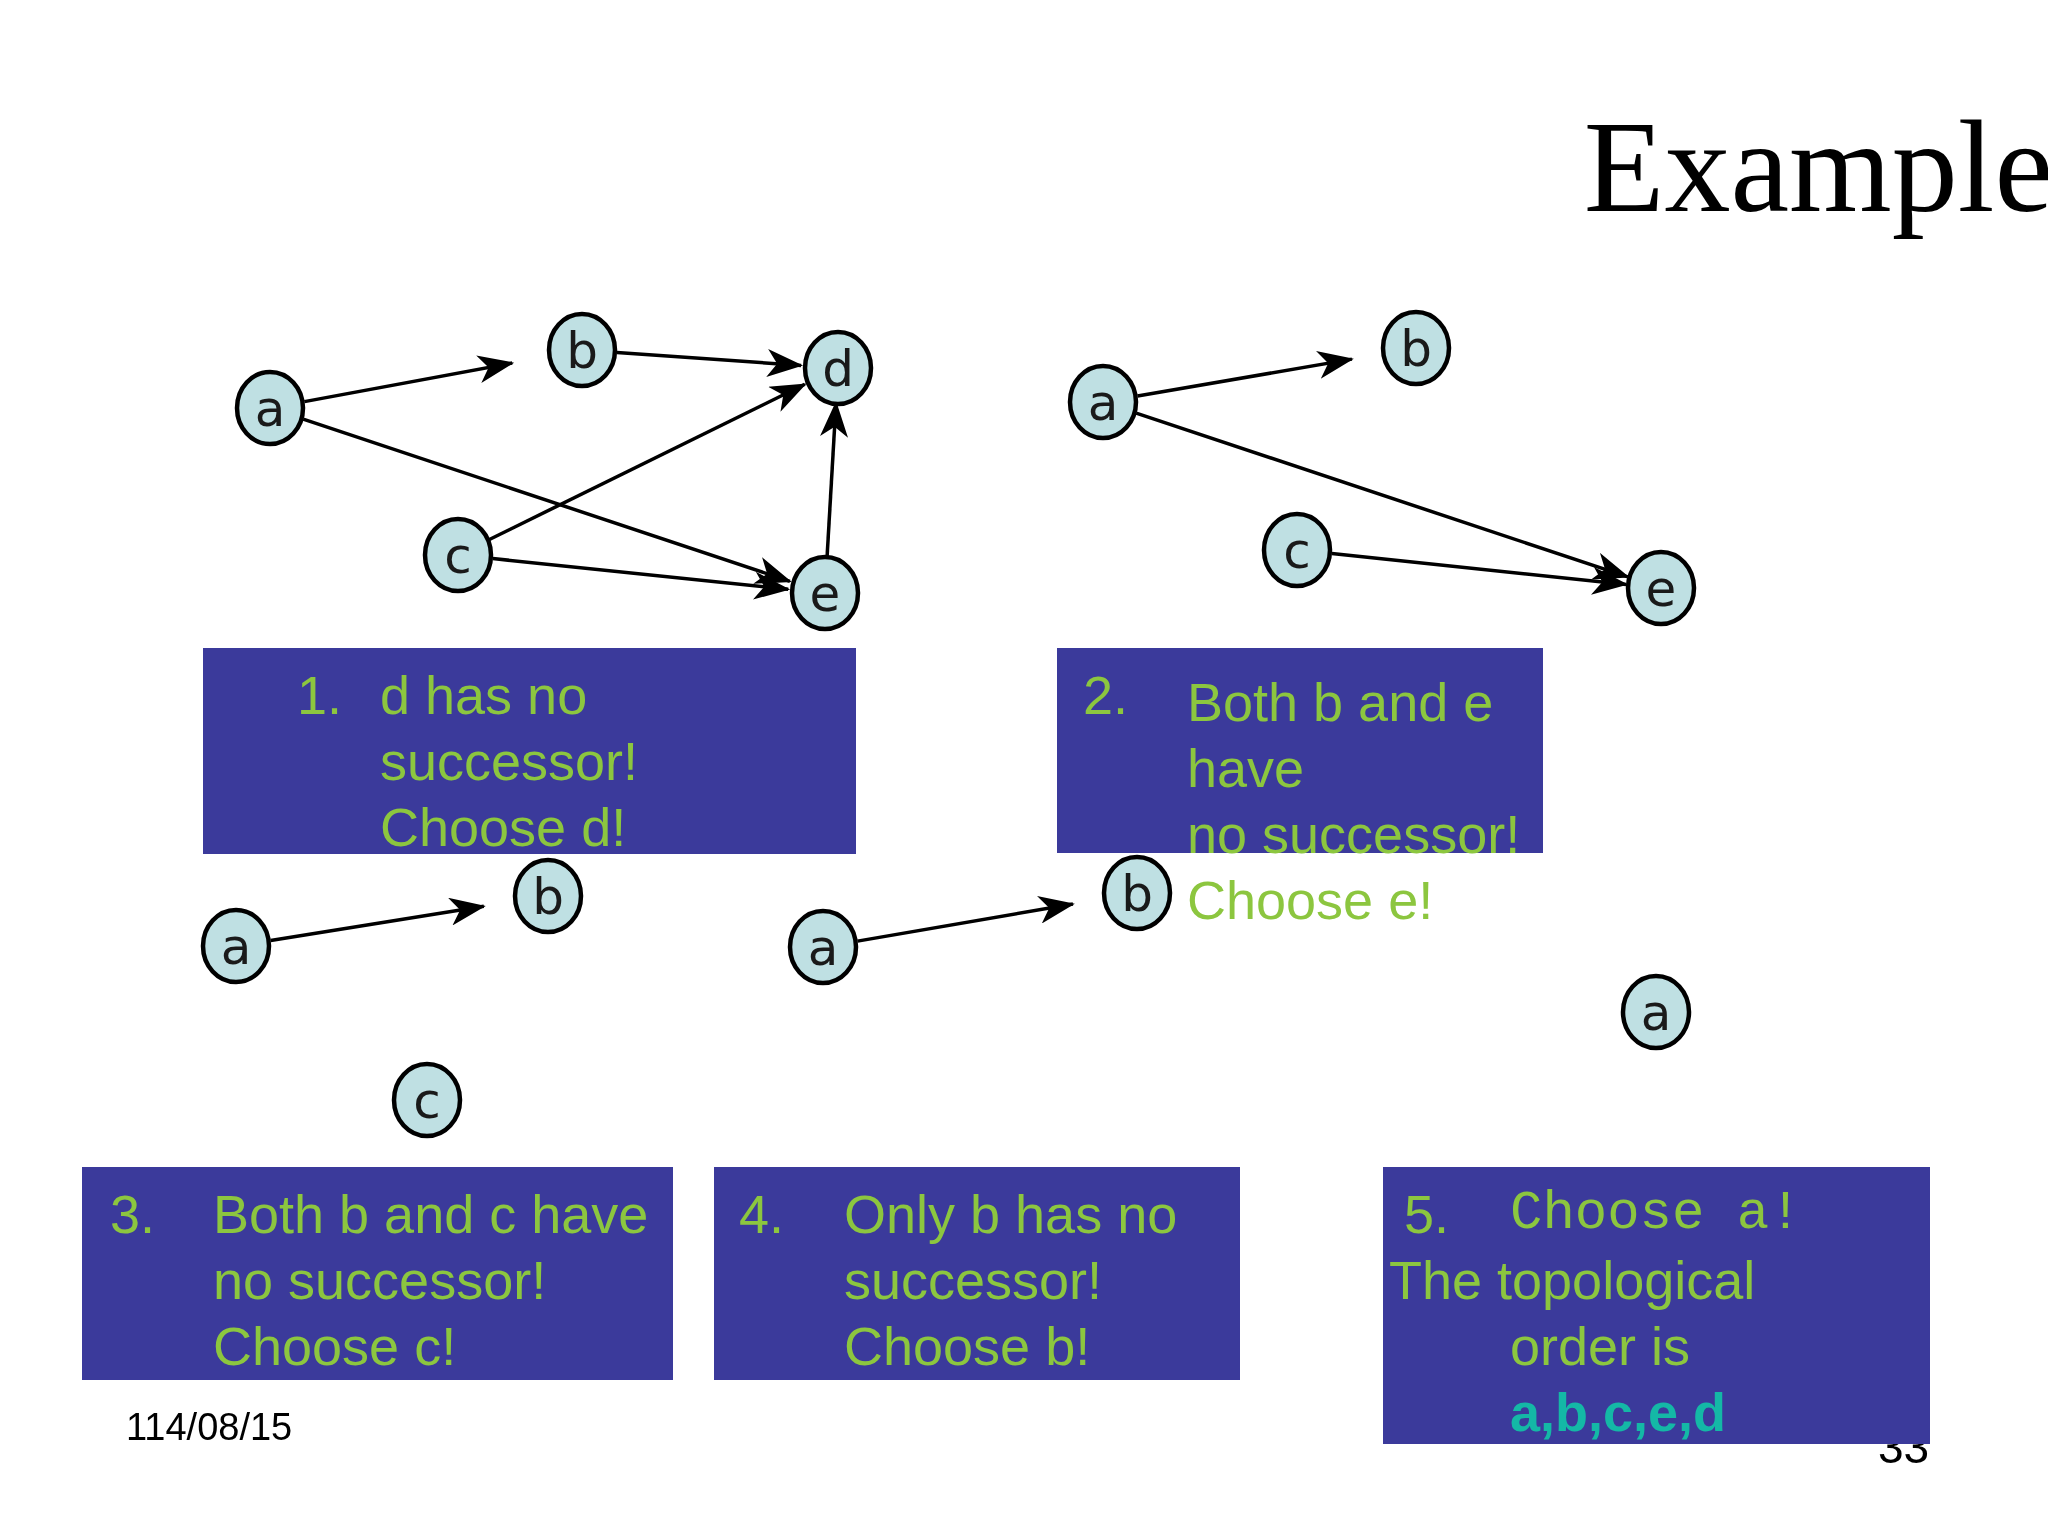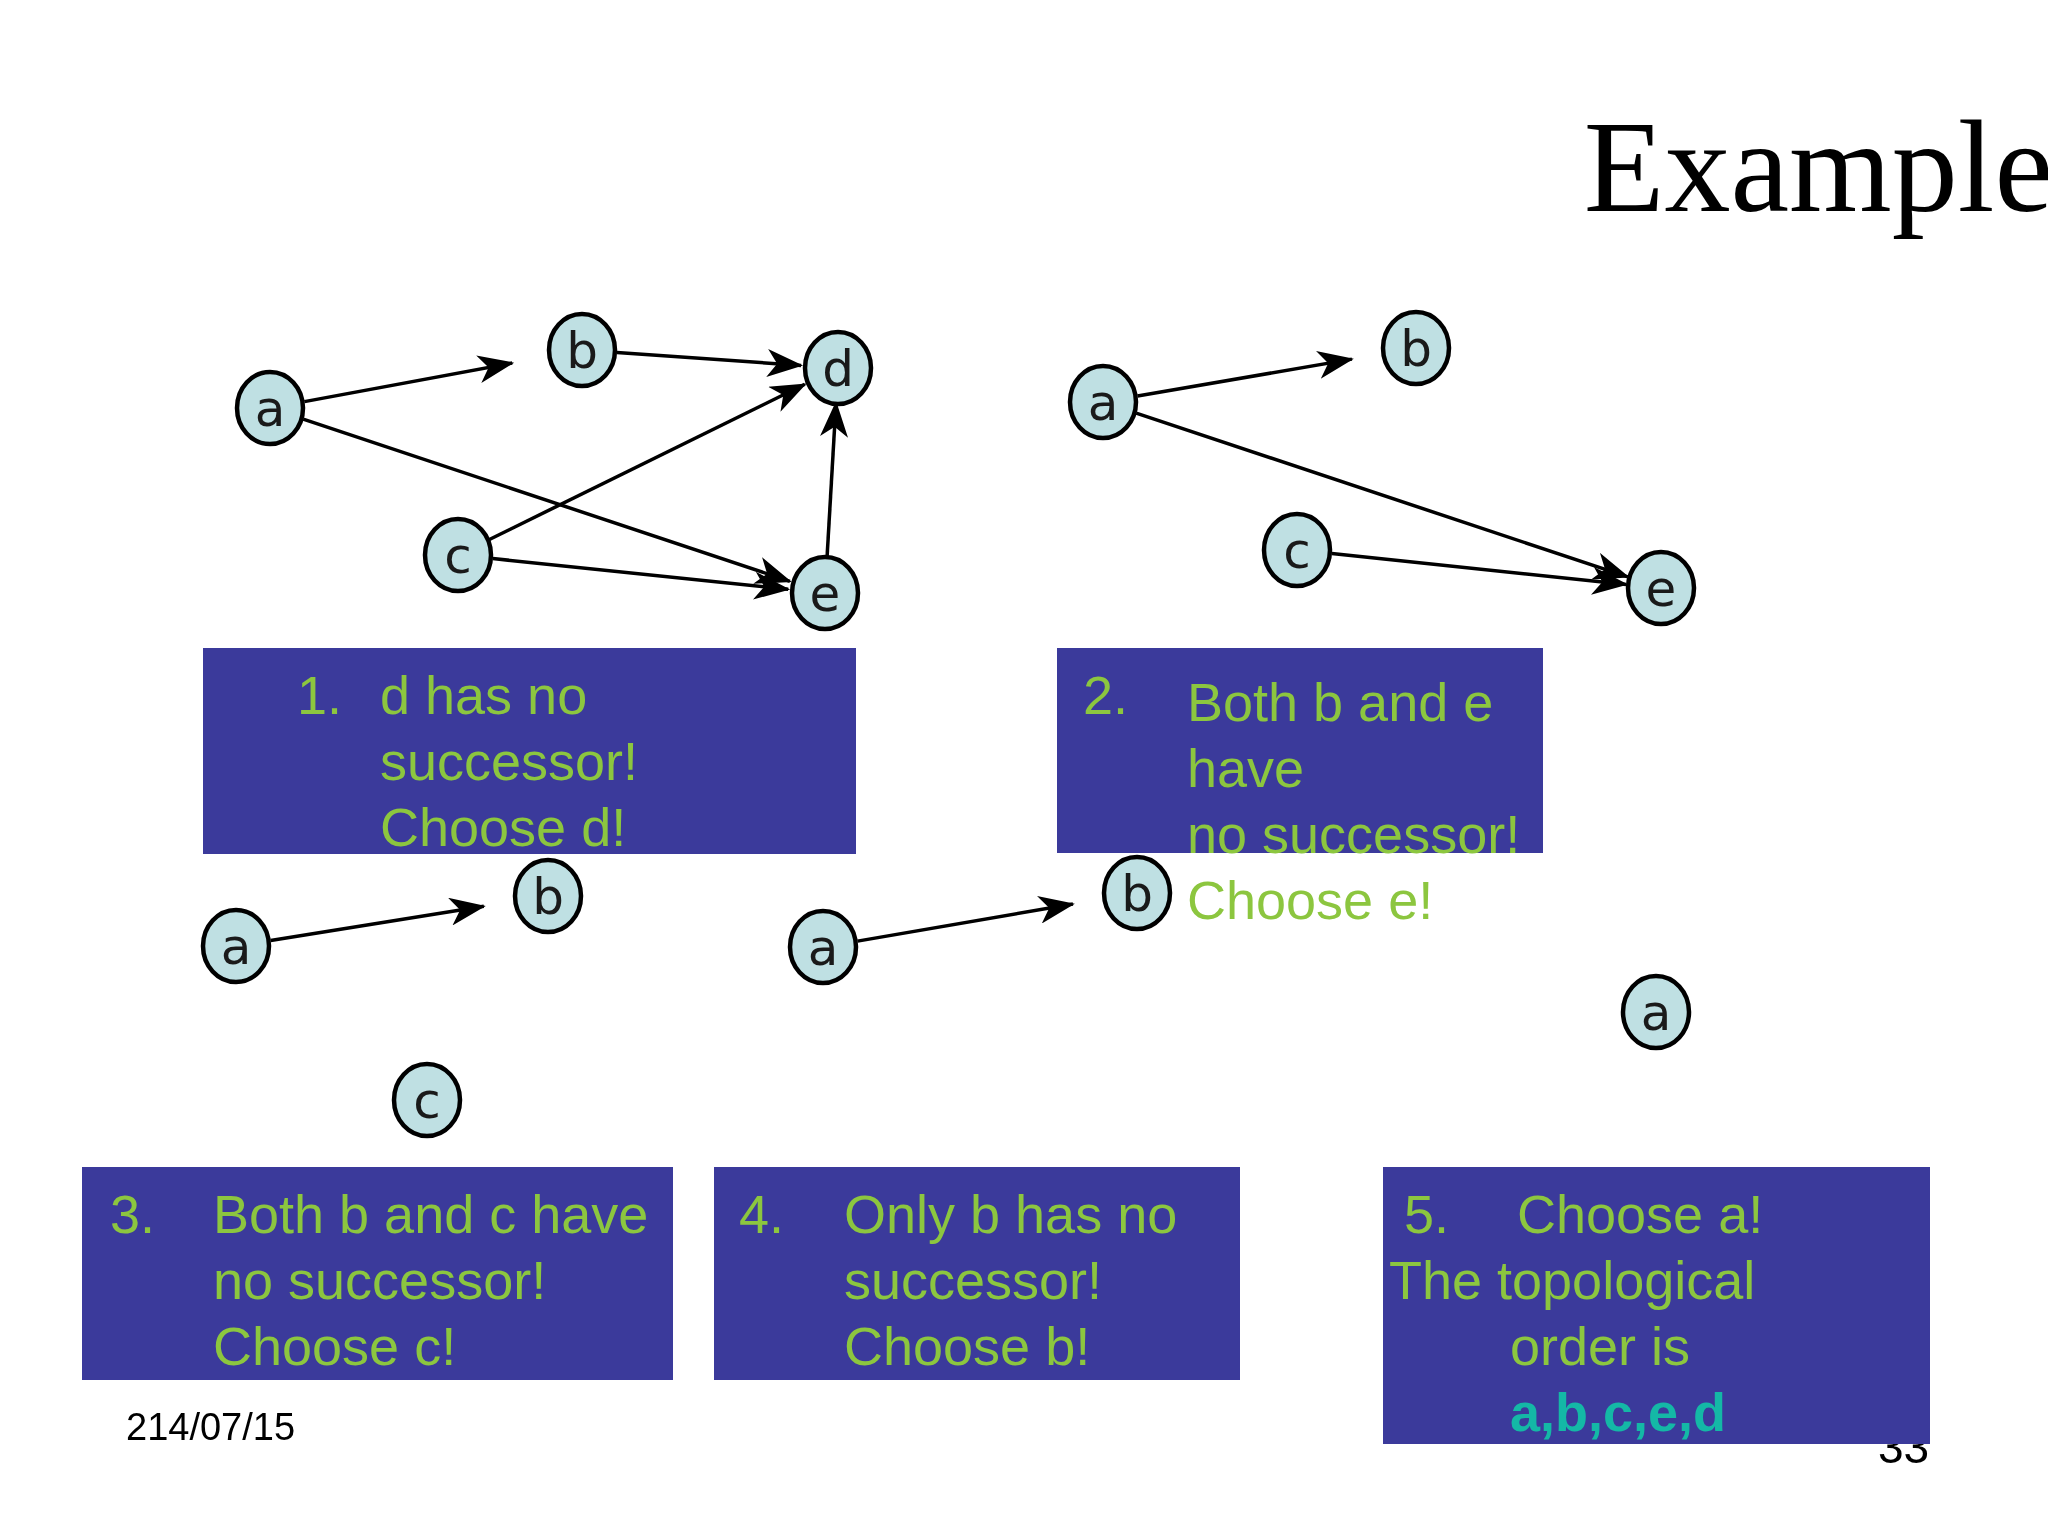--- a/index.html
+++ b/index.html
@@ -22,21 +22,21 @@
     position:absolute;background:#3B3A9B;color:#8CC63F;
     font-size:54px;line-height:66px;z-index:3;
   }
   .box .num{position:absolute;top:14px;}
   .box .lines{position:absolute;top:14px;}
   .box1 .num{left:94px;}  .box1 .lines{left:177px;}
   .box2 .num{left:26px;}  .box2 .lines{left:130px;margin-top:7px;}
   .box3 .num{left:28px;}  .box3 .lines{left:131px;}
   .box4 .num{left:25px;}  .box4 .lines{left:130px;}
   .box5 .num{left:21px;top:14px;}
-  .box5 .l1{position:absolute;left:134px;top:14px;}
+  .box5 .l1{position:absolute;left:127px;top:14px;font-family:Liberation Mono, monospace;}
   .box5 .l2{position:absolute;left:6px;top:80px;}
   .box5 .l3{position:absolute;left:127px;top:146px;}
   .box5 .l4{position:absolute;left:127px;top:212px;color:#14b8a6;font-weight:bold;}
   .date{position:absolute;left:126px;top:1406px;font-size:38px;color:#000000;z-index:3;}
   .pagenum{position:absolute;left:1878px;top:1420px;font-size:46px;color:#000000;z-index:2;}
 </style>
 </head>
 <body>
 
 <div class="slide">
@@ -139,16 +139,16 @@
   </div>
 
   <div class="box box5" style="left:1383px;top:1167px;width:547px;height:277px">
     <span class="num">5.</span>
     <div class="l1">Choose a!</div>
     <div class="l2">The topological</div>
     <div class="l3">order is</div>
     <div class="l4">a,b,c,e,d</div>
   </div>
 
-  <div class="date">214/07/15</div>
+  <div class="date">114/08/15</div>
   <div class="pagenum">33</div>
 
 </div>
 
 </body></html>

